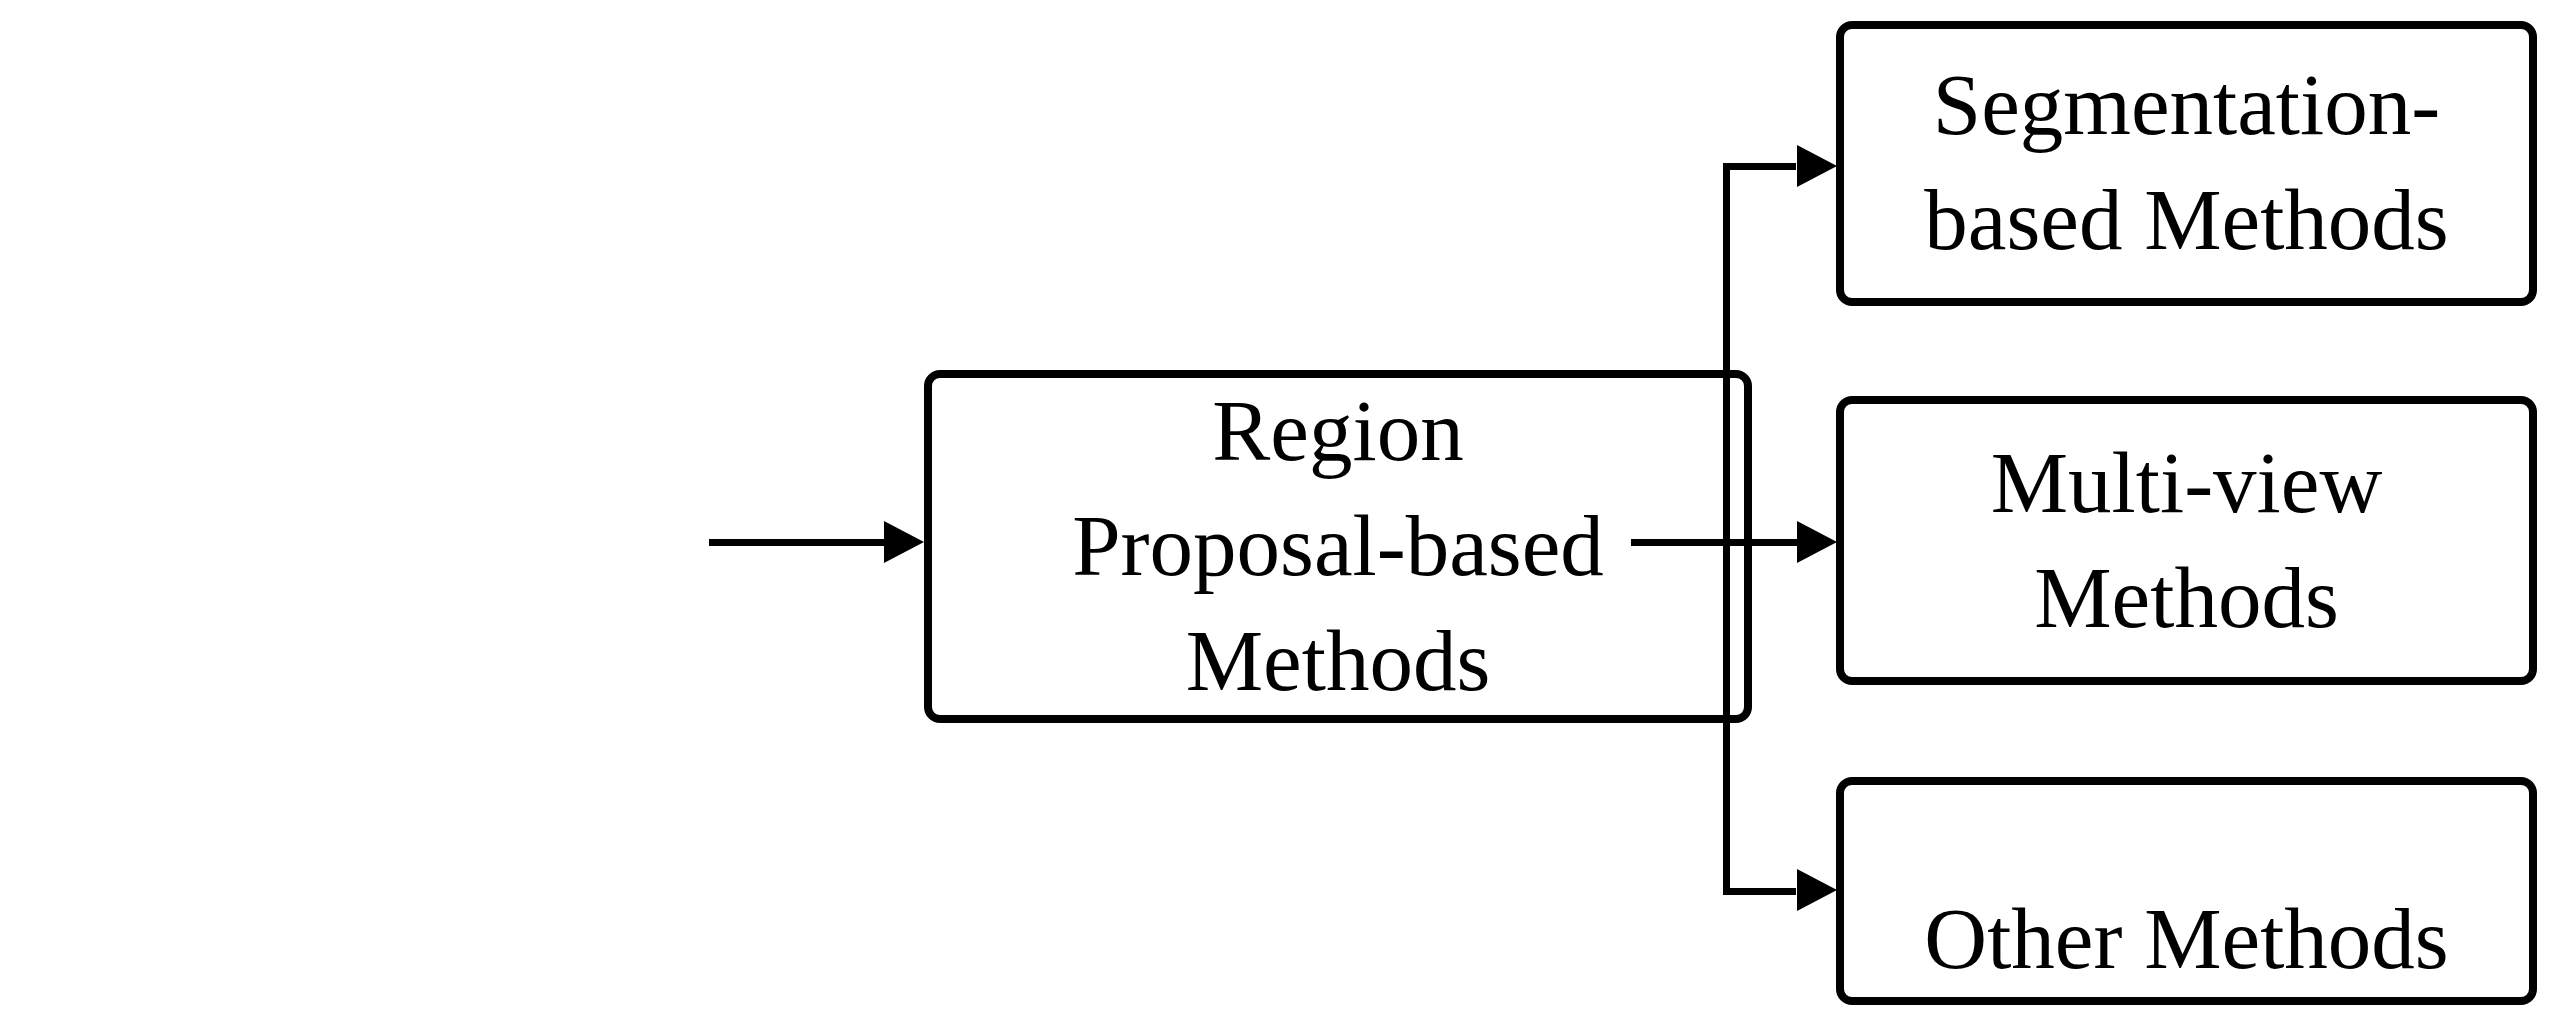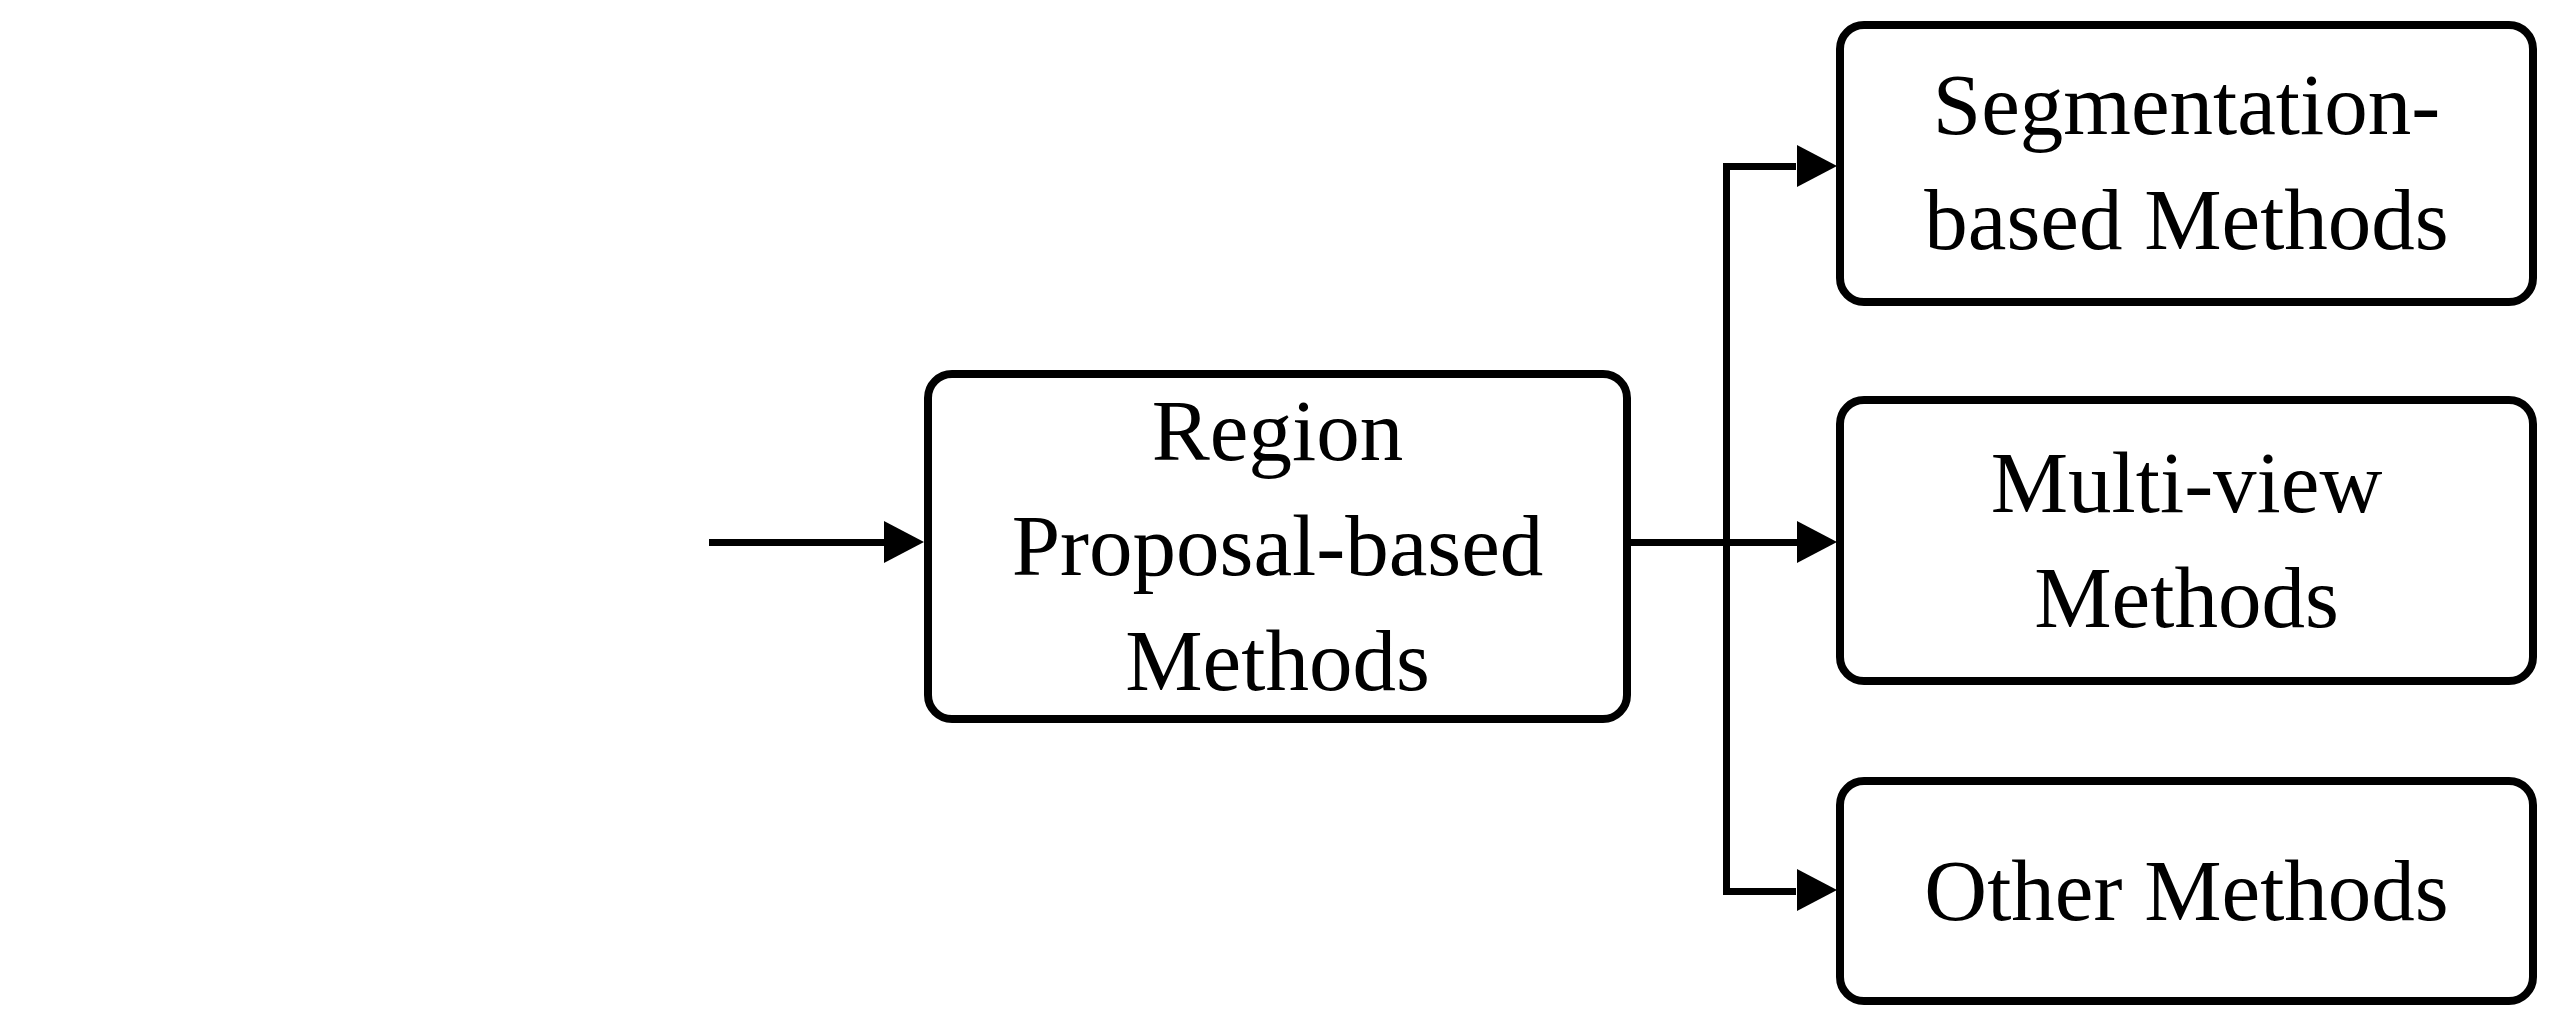--- a/index.html
+++ b/index.html
@@ -13,39 +13,39 @@
     height: 1026px;
     background: #ffffff;
     overflow: hidden;
     font-family: "Liberation Serif", "DejaVu Serif", serif;
     color: #000000;
   }
   .node {
     position: absolute;
     box-sizing: border-box;
     border: 8.2px solid #000000;
-    border-radius: 28px;
+    border-radius: 16px;
     background: #ffffff;
     display: flex;
     align-items: center;
     justify-content: center;
     text-align: center;
   }
   .node-label {
     font-size: 87px;
     line-height: 1.32;
     white-space: pre-line;
     color: #000000;
   }
   
   #node-root   { left: 11.5px;   top: 370px; width: 699px; height: 353px; }
-  #node-parent { left: 924px; top: 370px; width: 707px; height: 353px; }
+  #node-parent { left: 924px; top: 370px; width: 828px; height: 353px; }
   #node-seg    { left: 1836px; top: 20.6px;  width: 701px; height: 285px; }
   #node-multi  { left: 1836px; top: 396px; width: 701px; height: 289px; }
-  #node-other  { left: 1836px; top: 777px; width: 701px; height: 228px; }
+  #node-other  { left: 1836px; top: 777px; width: 701px; height: 228px; align-items: flex-end; }
 
   .conn {
     position: absolute;
     background: #000000;
   }
   .arrowhead {
     position: absolute;
     width: 0;
     height: 0;
     border-top: 21.4px solid transparent;

